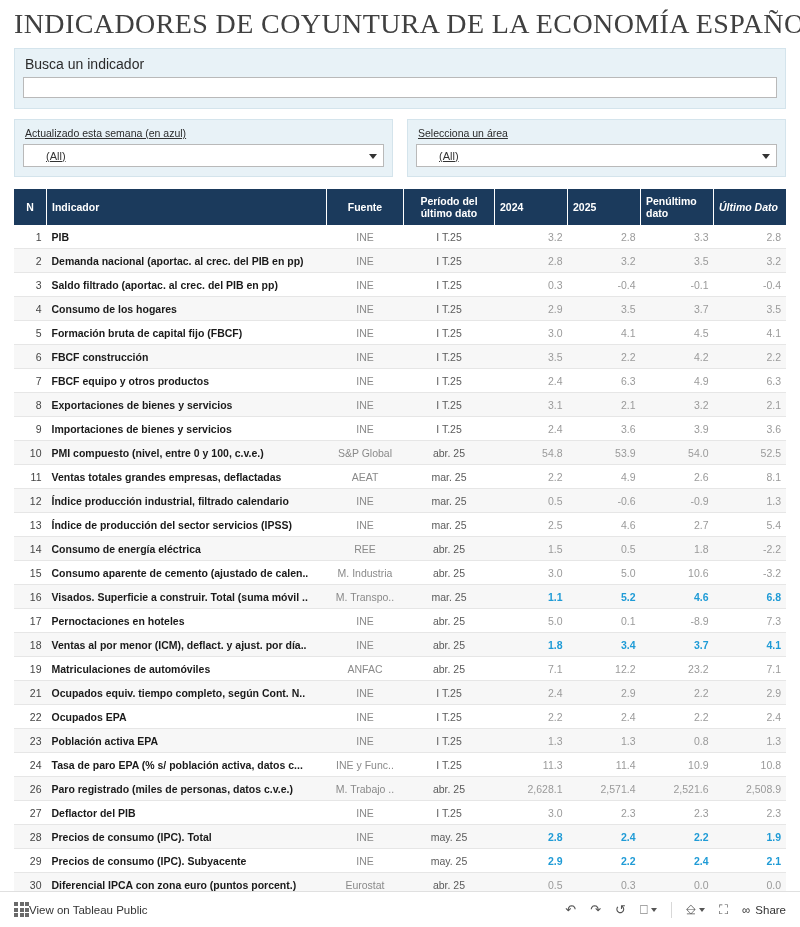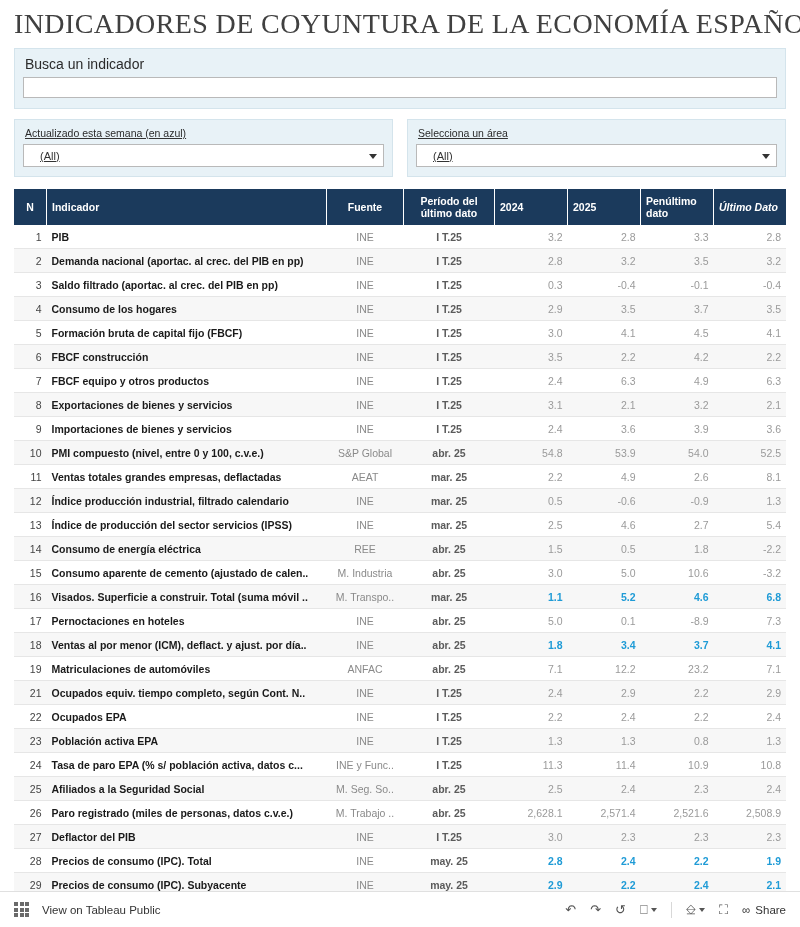--- a/index.html
+++ b/index.html
@@ -76,21 +76,21 @@
     position: relative;
     height: 21px;
     background: #ffffff;
     border: 1px solid #b9b9b9;
     display: flex;
     align-items: center;
   }
   .dropdown .value {
     font-size: 11px;
     color: #333;
-    padding-left: 16px;
+    padding-left: 22px;
   }
   .dropdown .caret {
     position: absolute;
     right: 6px;
     top: 50%;
     margin-top: -2px;
     width: 0; height: 0;
     border-left: 4px solid transparent;
     border-right: 4px solid transparent;
     border-top: 5px solid #333;
@@ -126,21 +126,21 @@
     padding: 3px 5px;
     border-bottom: 1px solid #e6e6e6;
     height: 17px;
     white-space: nowrap;
     overflow: hidden;
     text-overflow: ellipsis;
   }
   td.c-n { text-align: right; color: #444; padding-right: 6px; }
   td.c-ind { color: #1a1a1a; font-weight: bold; }
   td.c-src { text-align: center; color: #8a8a8a; font-size: 9.5px; }
-  td.c-per { text-align: center; color: #5b5b5b; font-size: 9.5px; font-weight: bold;}
+  td.c-per { text-align: center; color: #5b5b5b; font-size: 9.5px; font-weight: normal;}
   td.c-num { text-align: right; color: #9a9a9a; }
   td.c-num.hl { color: #1f9bd6; font-weight: bold; }
   tbody tr:nth-child(even) { background: #f7f7f7; }
   tbody tr:nth-child(odd) { background: #ffffff; }
 
   
   .tableau-bar {
     position: absolute;
     left: 0;
     bottom: 0;
@@ -149,21 +149,21 @@
     border-top: 1px solid #e0e0e0;
     background: #ffffff;
     display: flex;
     align-items: center;
     box-sizing: border-box;
     padding: 0 14px;
   }
   .tb-left {
     display: flex;
     align-items: center;
-    gap: 13px;
+    gap: 0;
     font-size: 11.5px;
     color: #333;
   }
   .tb-logo {
     width: 15px; height: 15px;
     display: grid;
     grid-template-columns: repeat(3, 4px);
     grid-template-rows: repeat(3, 4px);
     gap: 1.5px;
   }
@@ -455,30 +455,20 @@
           </tr>
           <tr>
             <td class="c-n">24</td>
             <td class="c-ind">Tasa de paro EPA (% s/ población activa, datos c...</td>
             <td class="c-src">INE y Func..</td>
             <td class="c-per">I T.25</td>
             <td class="c-num">11.3</td>
             <td class="c-num">11.4</td>
             <td class="c-num">10.9</td>
             <td class="c-num">10.8</td>
-          </tr>
-          <tr>
-            <td class="c-n">25</td>
-            <td class="c-ind">Afiliados a la Seguridad Social</td>
-            <td class="c-src">M. Seg. So..</td>
-            <td class="c-per">abr. 25</td>
-            <td class="c-num">2.5</td>
-            <td class="c-num">2.4</td>
-            <td class="c-num">2.3</td>
-            <td class="c-num">2.4</td>
           </tr>
           <tr>
             <td class="c-n">26</td>
             <td class="c-ind">Paro registrado (miles de personas, datos c.v.e.)</td>
             <td class="c-src">M. Trabajo ..</td>
             <td class="c-per">abr. 25</td>
             <td class="c-num">2,628.1</td>
             <td class="c-num">2,571.4</td>
             <td class="c-num">2,521.6</td>
             <td class="c-num">2,508.9</td>

